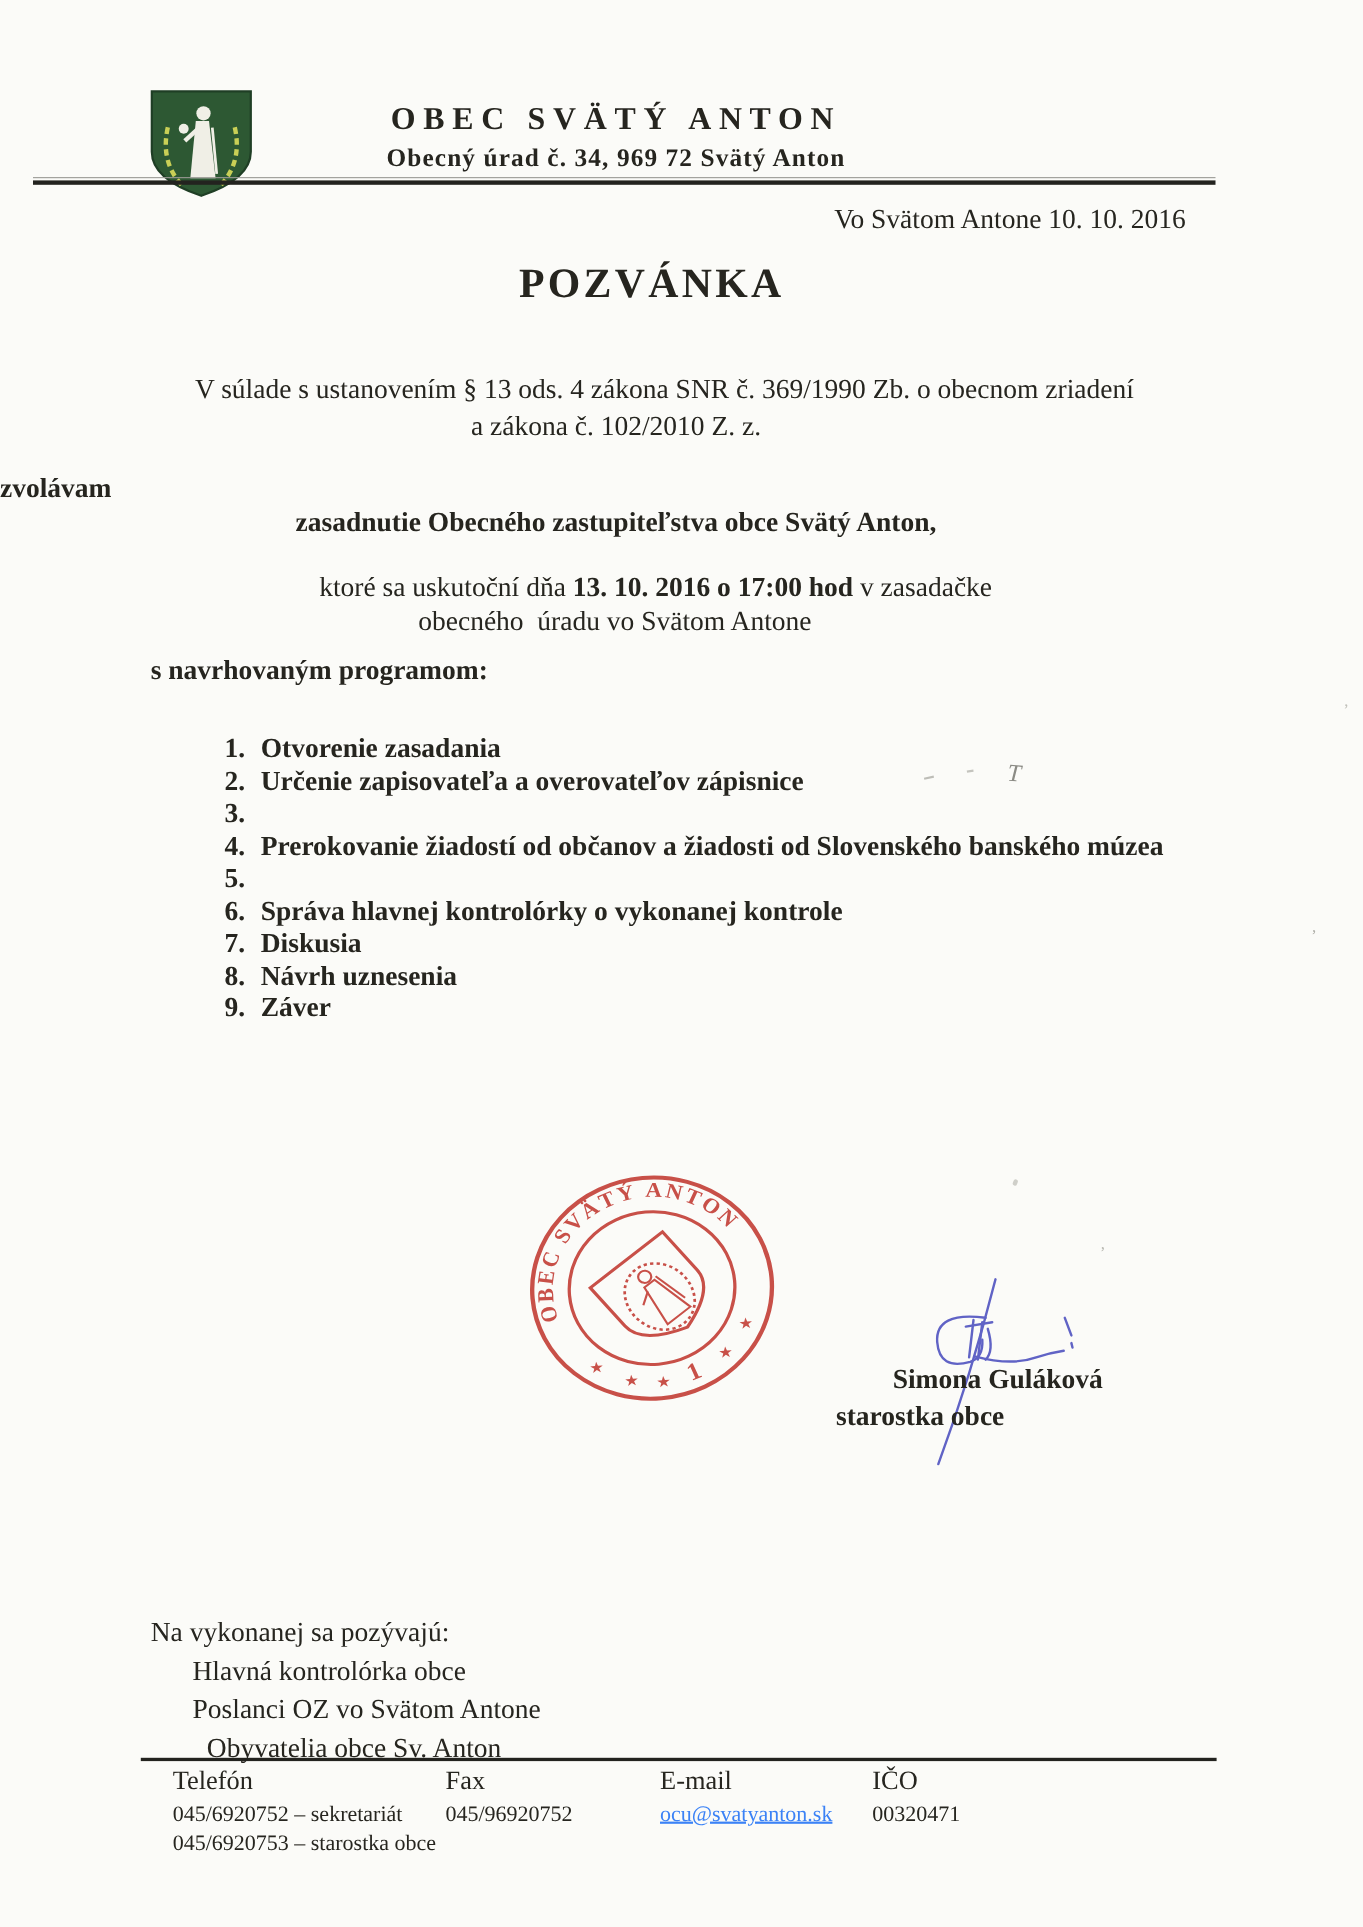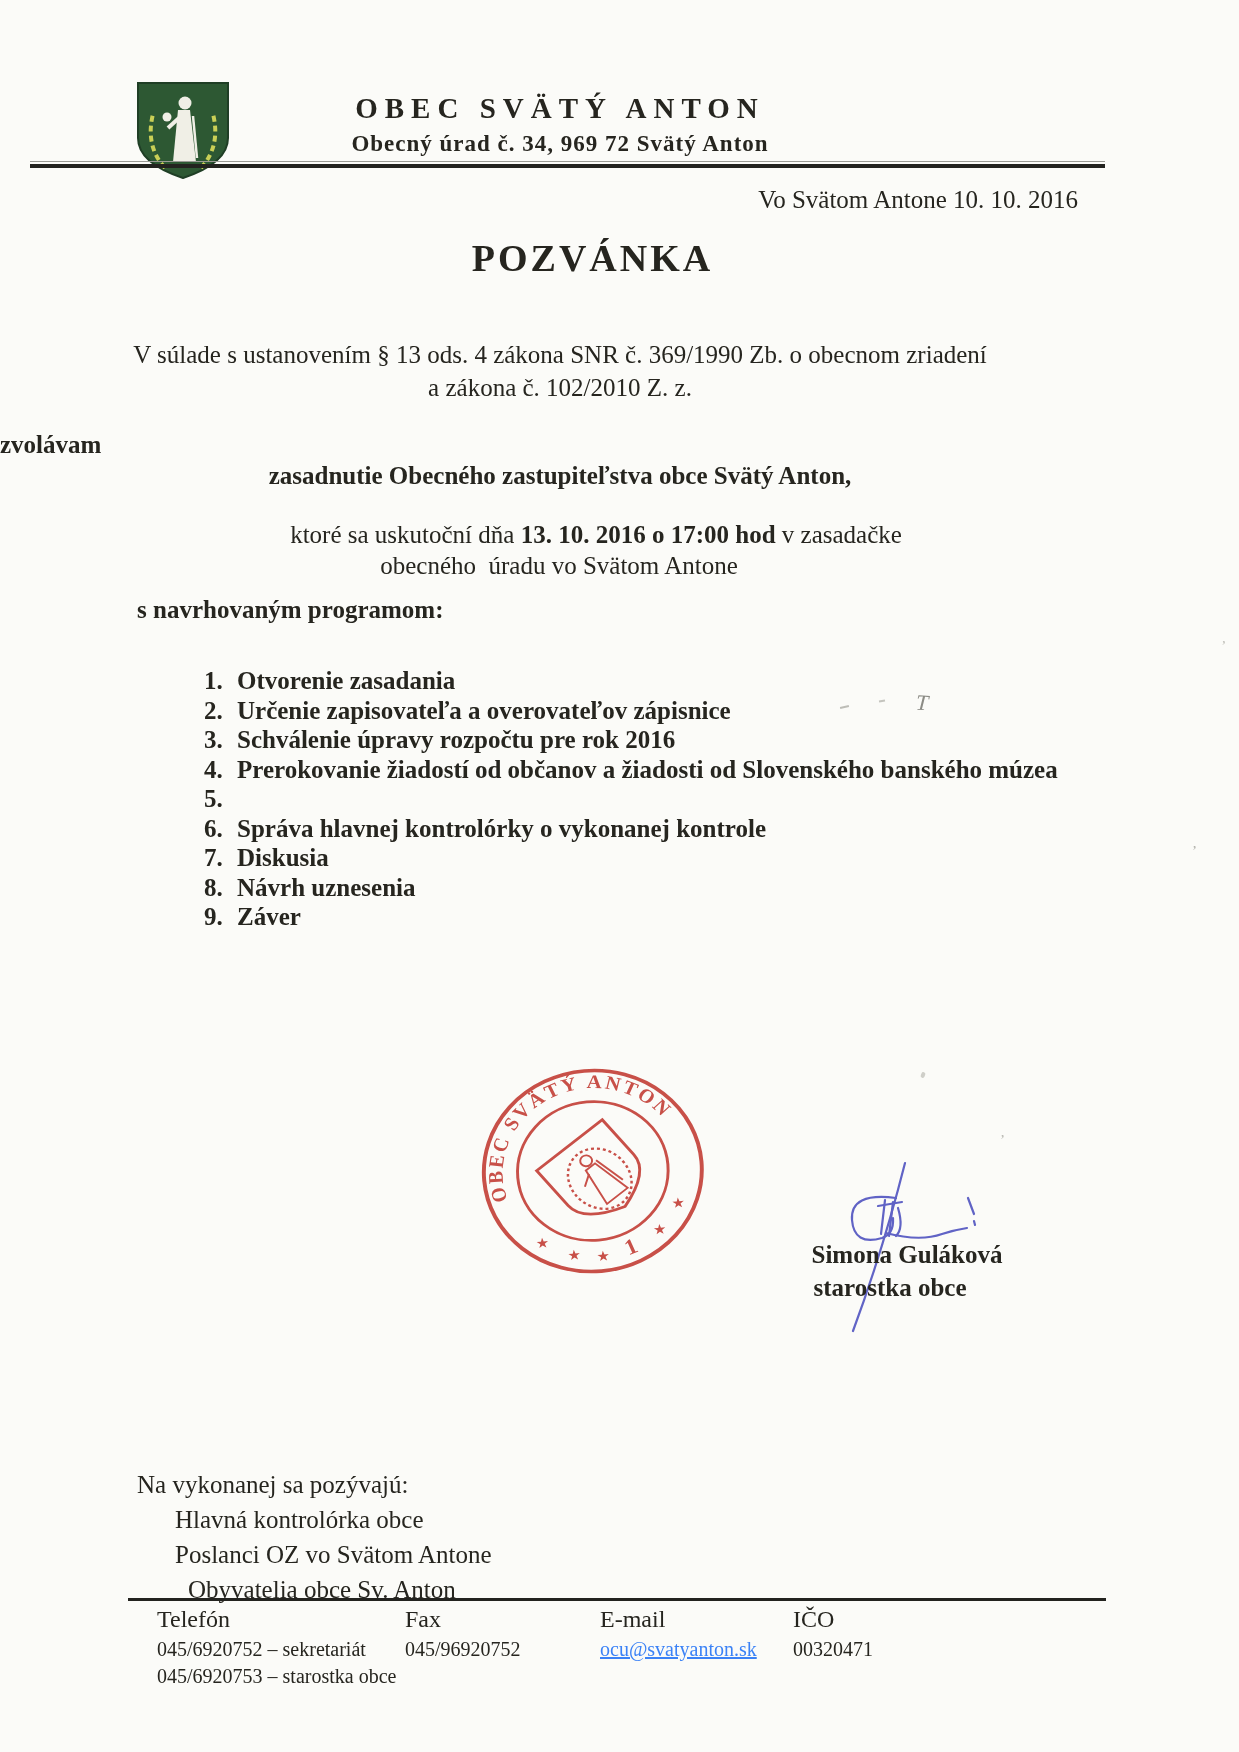--- a/index.html
+++ b/index.html
@@ -19,38 +19,38 @@
   .org-address{left:0;top:131px;width:1120px;font-size:23px;font-weight:bold;letter-spacing:1px;text-align:center;}
   .crest{left:133px;top:78px;}
   .header-rule{left:30px;top:164px;width:1075px;height:4px;background:#23231f;}
   .header-rule-shadow{left:30px;top:161px;width:1075px;height:1px;background:#9a9a94;}
 
   
   .date-line{left:0;top:186px;width:1078px;font-size:25px;text-align:right;}
   .doc-title{left:0;top:236px;width:1185px;font-size:38px;font-weight:bold;letter-spacing:3px;text-align:center;}
 
   
-  .legal1{left:0;top:341px;width:1120px;font-size:25px;text-align:center;}
+  .legal1{left:0;top:341px;width:1120px;font-size:25px;text-align:center;padding-left:44px;}
   .legal2{left:0;top:374px;width:1120px;font-size:25px;text-align:center;}
   .convene1{left:0;top:431px;width:1112px;font-size:25px;font-weight:bold;text-align:left;}
   .convene2{left:0;top:462px;width:1120px;font-size:25px;font-weight:bold;text-align:center;}
   .when1{left:0;top:521px;width:1118px;font-size:25px;text-align:center;margin-left:37px;}
   .when2{left:0;top:552px;width:1118px;font-size:25px;text-align:center;white-space:pre-wrap;}
   .program-label{left:137px;top:596px;font-size:25px;font-weight:bold;}
 
   
   .program-list{left:204px;top:666px;width:990px;}
   .program-row{display:flex;line-height:29.5px;font-size:25px;font-weight:bold;}
   .program-num{width:33px;flex:0 0 33px;}
 
   
   .stamp-wrap{left:479px;top:1066px;transform:rotate(-5deg);}
   .sig-svg{left:790px;top:1120px;}
   .sig-name{left:757px;top:1241px;width:300px;font-size:25px;font-weight:bold;text-align:center;}
-  .sig-role{left:740px;top:1274px;width:300px;font-size:25px;font-weight:bold;text-align:center;}
+  .sig-role{left:760px;top:1274px;width:300px;font-size:25px;font-weight:bold;}
 
   
   .invitees-label{left:137px;top:1471px;font-size:25px;}
   .invitee-0{left:175px;top:1506px;font-size:25px;}
   .invitee-1{left:175px;top:1541px;font-size:25px;}
   .invitee-2{left:175px;top:1576px;font-size:25px;margin-left:13px;}
 
   
   .footer-rule{left:128px;top:1598px;width:978px;height:3px;background:#23231f;}
   .f-label{font-size:24px;}
@@ -107,21 +107,20 @@
   <div class="program-row">
       <span class="program-num">1.</span>
       <span>Otvorenie zasadania</span>
     </div>
   <div class="program-row">
       <span class="program-num">2.</span>
       <span>Určenie zapisovateľa a overovateľov zápisnice</span>
     </div>
   <div class="program-row">
       <span class="program-num">3.</span>
-      <span>Schválenie úpravy rozpočtu pre rok 2016</span>
     </div>
   <div class="program-row">
       <span class="program-num">4.</span>
       <span>Prerokovanie žiadostí od občanov a žiadosti od Slovenského banského múzea</span>
     </div>
   <div class="program-row">
       <span class="program-num">5.</span>
     </div>
   <div class="program-row">
       <span class="program-num">6.</span>

